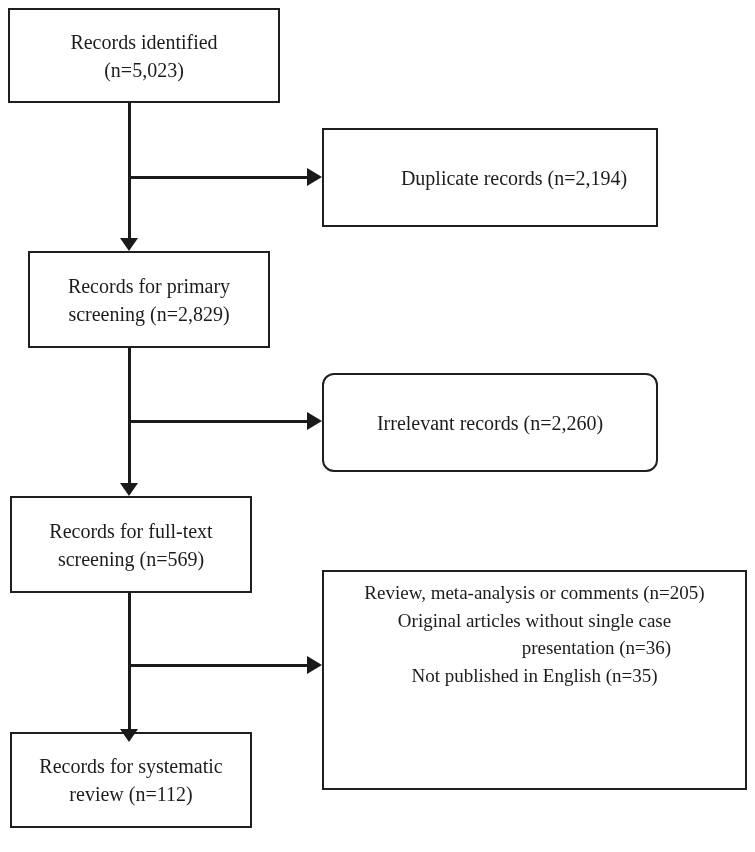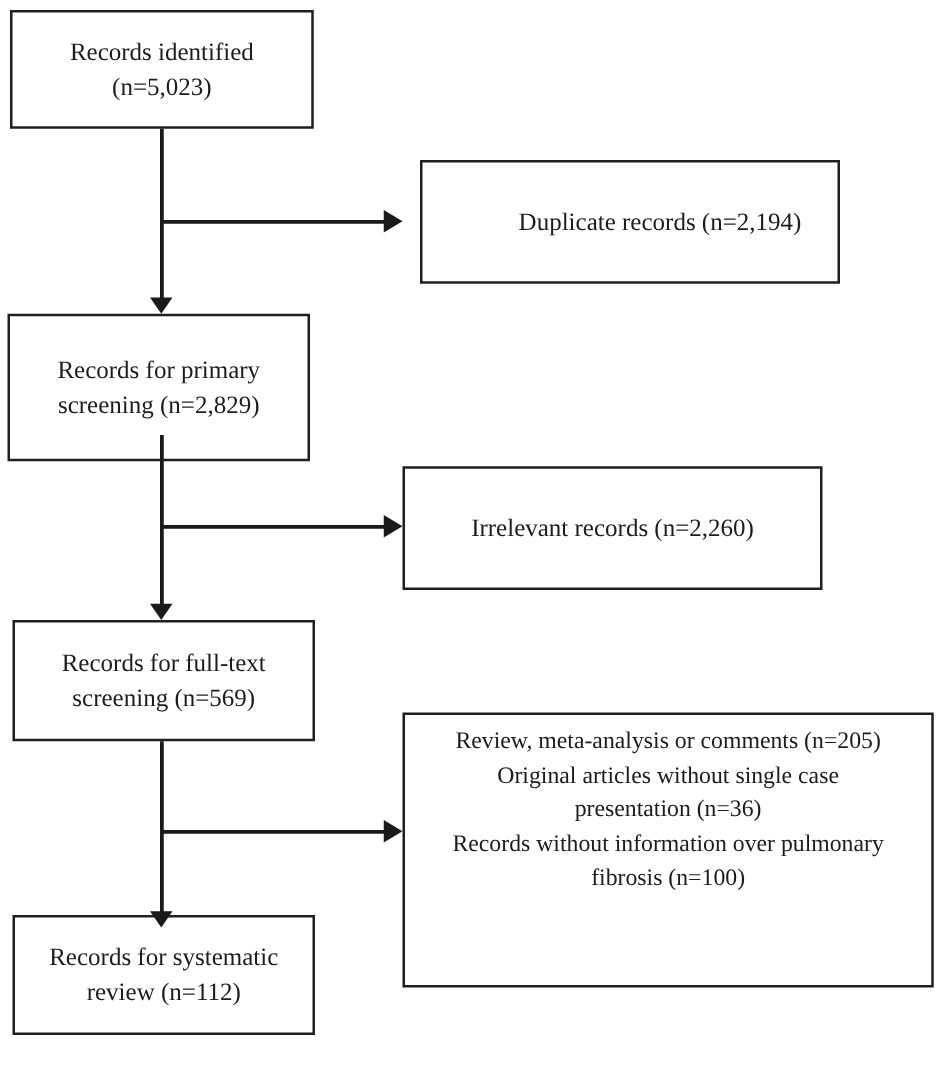--- a/index.html
+++ b/index.html
@@ -22,37 +22,37 @@
     background: #ffffff;
     box-sizing: border-box;
     display: flex;
     align-items: center;
     justify-content: center;
     text-align: center;
     white-space: pre-line;
     font-size: 20px;
     line-height: 28px;
   }
-  .box-main1 { left: 8px;   top: 8px;   width: 243px; height: 95px; }
-  .box-side1 { left: 336px; top: 128px; width: 336px; height: 99px; padding-left: 48px; }
-  .box-main2 { left: 6px;  top: 251px; width: 242px; height: 118px; }
-  .box-side2 { left: 322px; top: 373px; width: 336px; height: 99px; }
+  .box-main1 { left: 8px;   top: 8px;   width: 272px; height: 95px; }
+  .box-side1 { left: 322px; top: 128px; width: 336px; height: 99px; padding-left: 48px; }
+  .box-main2 { left: 28px;  top: 251px; width: 242px; height: 97px; }
+  .box-side2 { left: 322px; top: 373px; width: 336px; height: 99px; border-radius: 12px; }
   .box-main3 { left: 10px;  top: 496px; width: 242px; height: 97px; font-family: Liberation Serif, serif; }
   .box-side3 {
     left: 322px; top: 570px; width: 425px; height: 220px;
     flex-direction: column;
     justify-content: flex-start;
     padding-top: 7px;
     font-size: 19px;
     line-height: 27.5px;
   }
   .box-main4 { left: 10px;  top: 732px; width: 242px; height: 96px; }
   .excl-line {
     white-space: pre-line;
-    text-align: center;
+    text-align: right;
   }
   .vline {
     position: absolute;
     width: 3px;
     background: #1a1a1a;
   }
   .hline {
     position: absolute;
     height: 3px;
     background: #1a1a1a;
@@ -102,22 +102,21 @@
 review (n=112)</div>
 
   <div class="box box-side1">Duplicate records (n=2,194)</div>
 
   <div class="box box-side2">Irrelevant records (n=2,260)</div>
 
   <div class="box box-side3">
     <div class="excl-line">Review, meta-analysis or comments (n=205)</div>
     <div class="excl-line">Original articles without single case
 presentation (n=36)</div>
-    <div class="excl-line">Records without information over pulmonary
-fibrosis (n=100)</div>
+    <div class="excl-line">Not published in English (n=35)</div>
   </div>
 
   <div class="vline v1"></div>
   <div class="arrow-down a1"></div>
   <div class="hline h1"></div>
   <div class="arrow-right r1"></div>
 
   <div class="vline v2"></div>
   <div class="arrow-down a2"></div>
   <div class="hline h2"></div>

